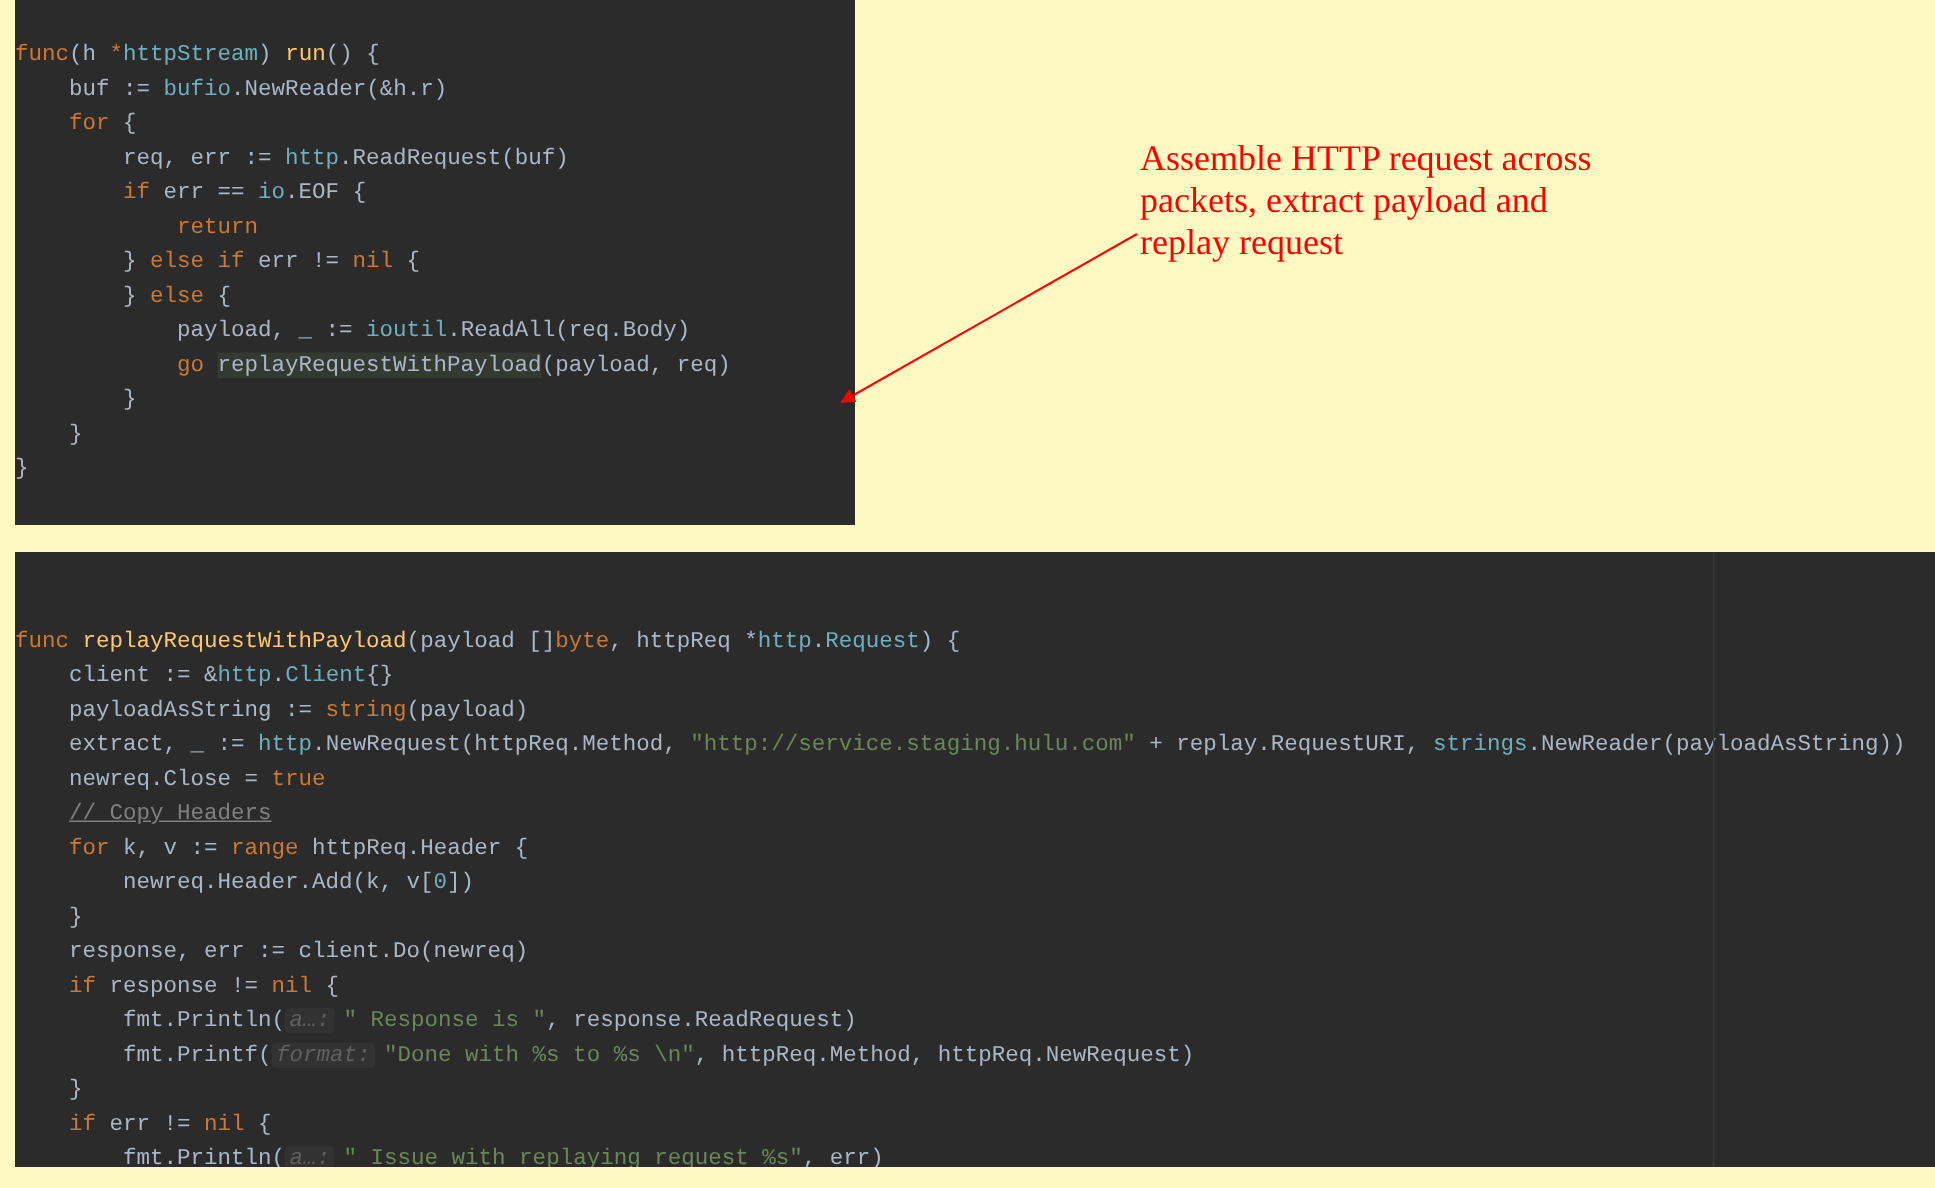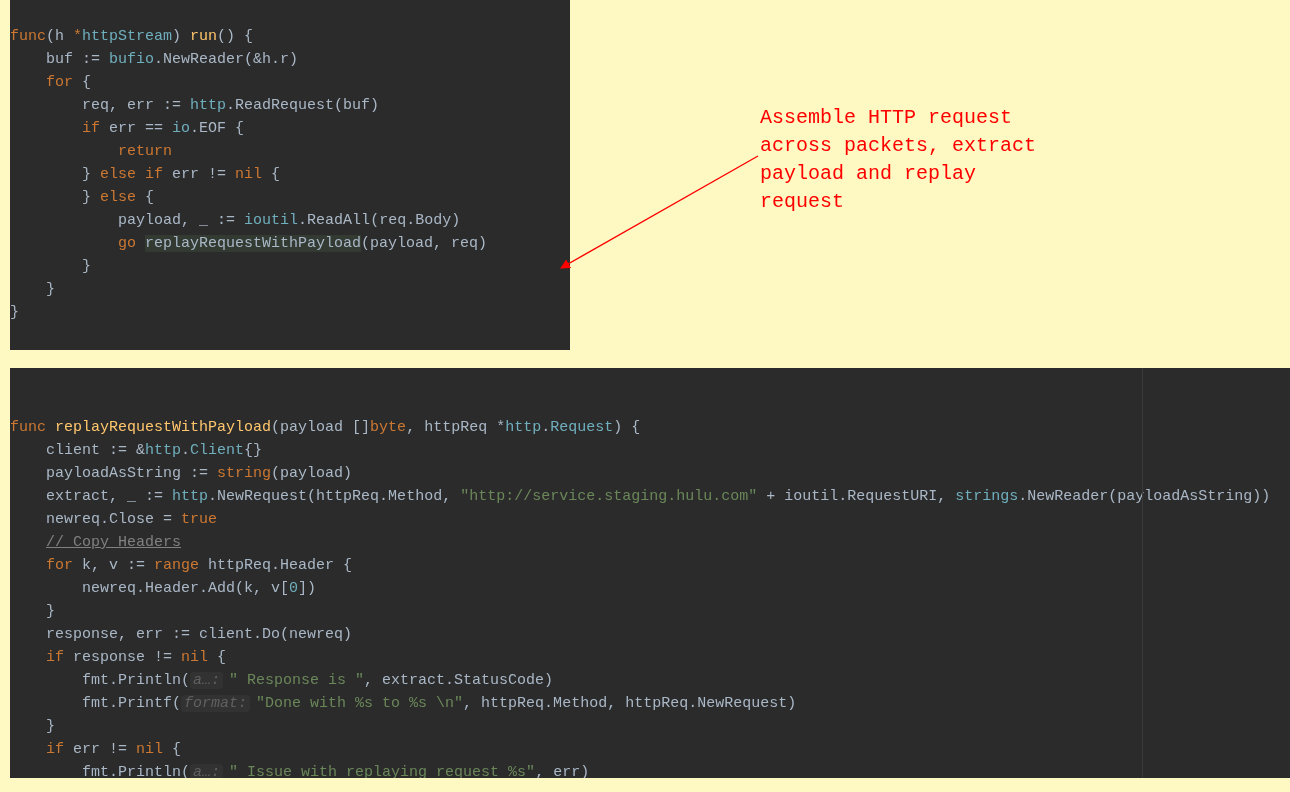--- a/index.html
+++ b/index.html
@@ -28,26 +28,26 @@
   .ty  { color: #6fafbd; }          
   .str { color: #6a8759; }          
   .cmt { color: #808080; text-decoration: underline; }          
   .wav { text-decoration: underline wavy #808080; text-underline-offset: 3px; }
   .bg-hl { background: #323a32; }
   .hint { color: #606060; font-style: italic; background: #323232; padding: 0 3px; border-radius: 3px; margin-right: 6px; }
 
   .annotation {
     position: absolute;
     left: 760px;
-    top: 104px;
+    top: 92px;
     width: 310px;
     color: #ff0000;
-    font-size: 20px;
+    font-size: 24px;
     line-height: 28px;
-    font-family: Liberation Mono, monospace;
+    font-family: Liberation Serif, serif;
   }
   svg.arrow { position: absolute; left: 555px; top: 150px; width: 210px; height: 130px; overflow: visible; }
 
 </style>
 </head>
 <body>
 <div class="page">
 
 <div id="block-top" class="code-block">
 <span class="k">func</span><span>(</span><span>h </span><span class="k">*</span><span class="ty">httpStream</span><span>) </span><span class="fn">run</span><span>() {</span>
@@ -74,29 +74,29 @@
     </marker>
   </defs>
   <line x1="203" y1="6" x2="6" y2="118" stroke="#ff0000" stroke-width="1.4" marker-end="url(#ah)"></line>
 </svg>
 
 <div id="block-bottom" class="code-block">
 <div class="vrule"></div>
 <span class="k">func</span><span> </span><span class="fn">replayRequestWithPayload</span><span>(</span><span>payload []</span><span class="k">byte</span><span>, </span><span>httpReq *</span><span class="ty">http</span><span>.</span><span class="ty">Request</span><span>) {</span>
 <span>    </span><span>client </span><span>:= </span><span>&amp;</span><span class="ty">http</span><span>.</span><span class="ty">Client</span><span>{}</span>
 <span>    </span><span>payloadAsString </span><span>:= </span><span class="k">string</span><span>(payload)</span>
-<span>    </span><span>extract, _ </span><span>:= </span><span class="ty">http</span><span>.</span><span>NewRequest</span><span>(httpReq.Method, </span><span class="str">"http://service.staging.hulu.com"</span><span> + ioutil.RequestURI, </span><span class="ty">strings</span><span>.</span><span>NewReader</span><span>(payloadAsString))</span>
+<span>    </span><span>extract, _ </span><span>:= </span><span class="ty">http</span><span>.</span><span>NewRequest</span><span>(httpReq.Method, </span><span class="str">"http://service.staging.hulu.com"</span><span> + replay.RequestURI, </span><span class="ty">strings</span><span>.</span><span>NewReader</span><span>(payloadAsString))</span>
 <span>    </span><span>newreq.Close = </span><span class="k">true</span>
 <span>    </span><span class="cmt">// Copy Headers</span>
 <span>    </span><span class="k">for</span><span> k, v </span><span>:= </span><span class="k">range</span><span> httpReq.Header {</span>
 <span>        </span><span>newreq.Header.Add(k, v[</span><span class="ty">0</span><span>])</span>
 <span>    </span><span>}</span>
 <span>    </span><span>response, err </span><span>:= </span><span>client.Do(newreq)</span>
 <span>    </span><span class="k">if</span><span> response != </span><span class="k">nil</span><span> {</span>
-<span>        </span><span>fmt.Println(</span><span class="hint">a…:</span><span class="str">" Response is "</span><span>, extract.StatusCode)</span>
+<span>        </span><span>fmt.Println(</span><span class="hint">a…:</span><span class="str">" Response is "</span><span>, response.ReadRequest)</span>
 <span>        </span><span>fmt.Printf(</span><span class="hint">format:</span><span class="str">"Done with %s to %s \n"</span><span>, httpReq.Method, httpReq.NewRequest)</span>
 <span>    </span><span>}</span>
 <span>    </span><span class="k">if</span><span> err != </span><span class="k">nil</span><span> {</span>
 <span>        </span><span>fmt.Println(</span><span class="hint">a…:</span><span class="str wav">" Issue with replaying request %s"</span><span>, err)</span>
 
 
 </div>
 
 </div>
 

